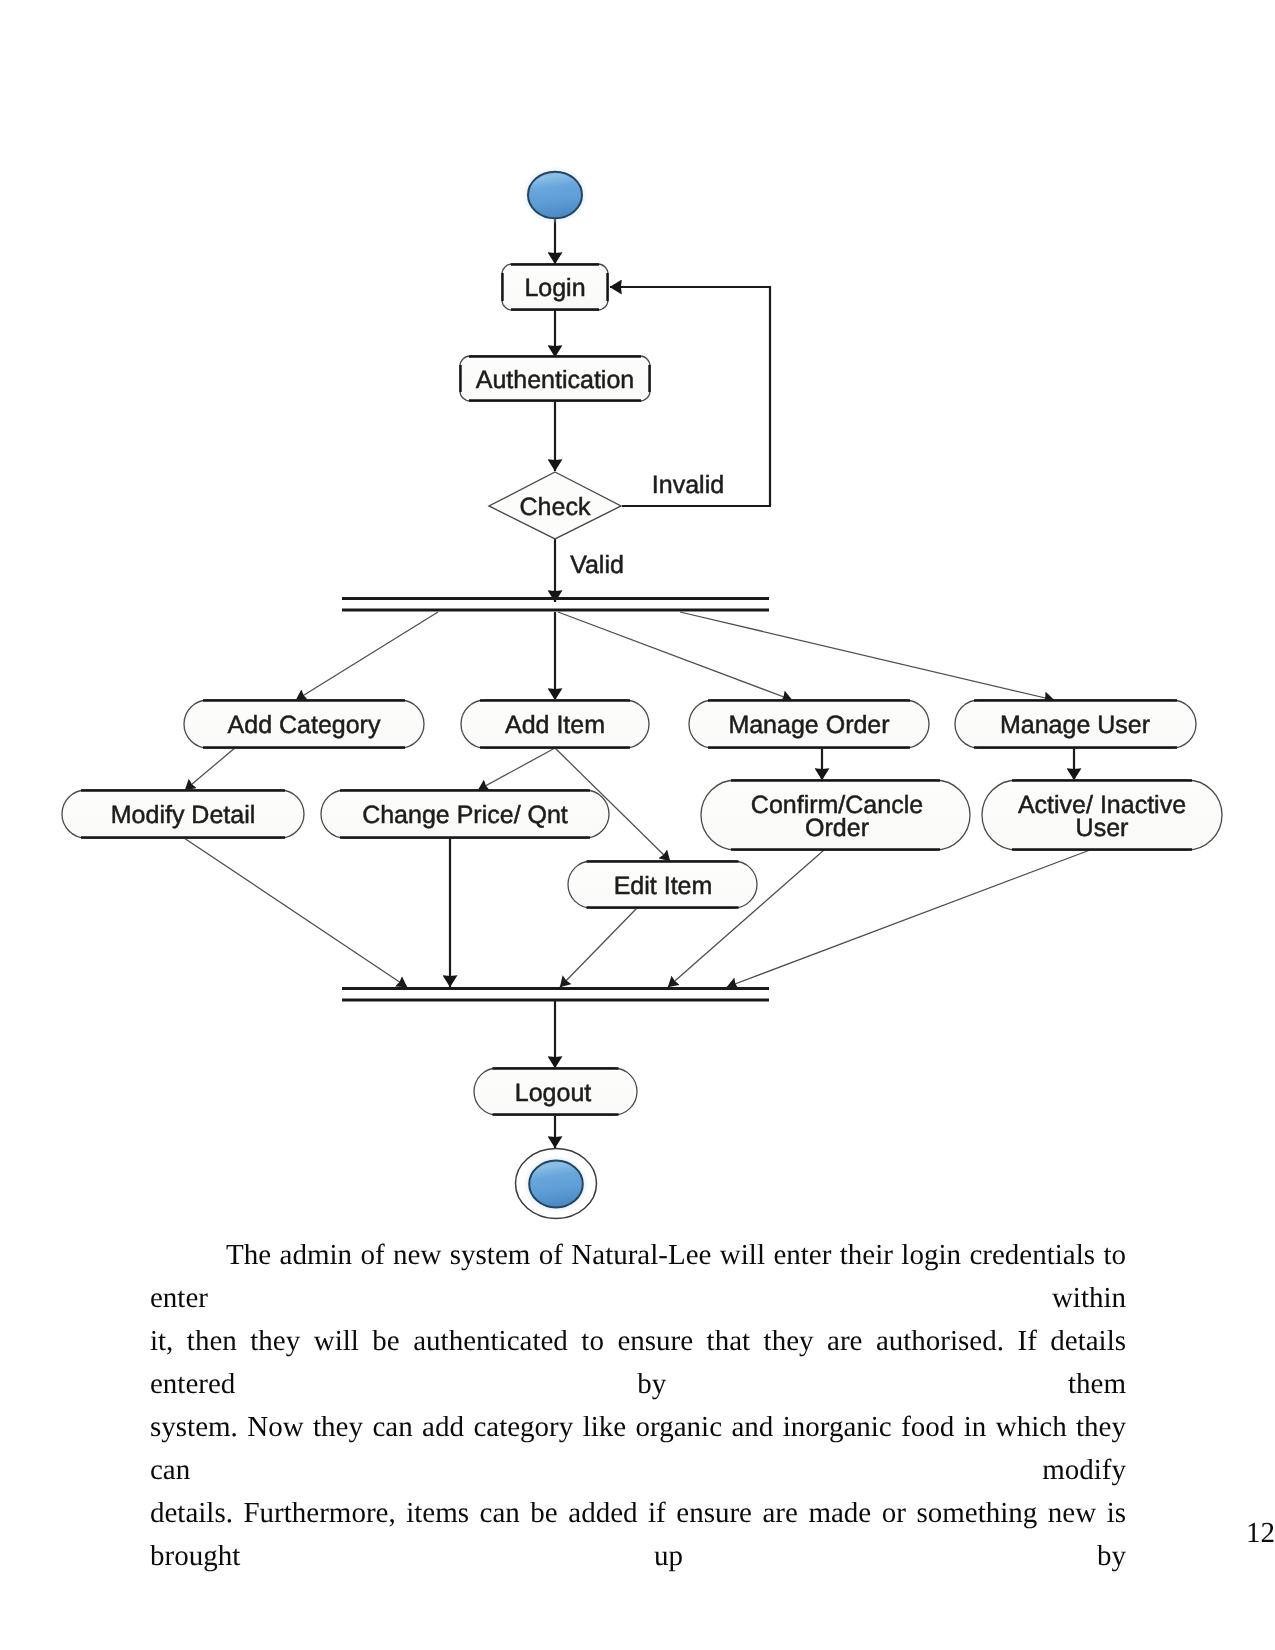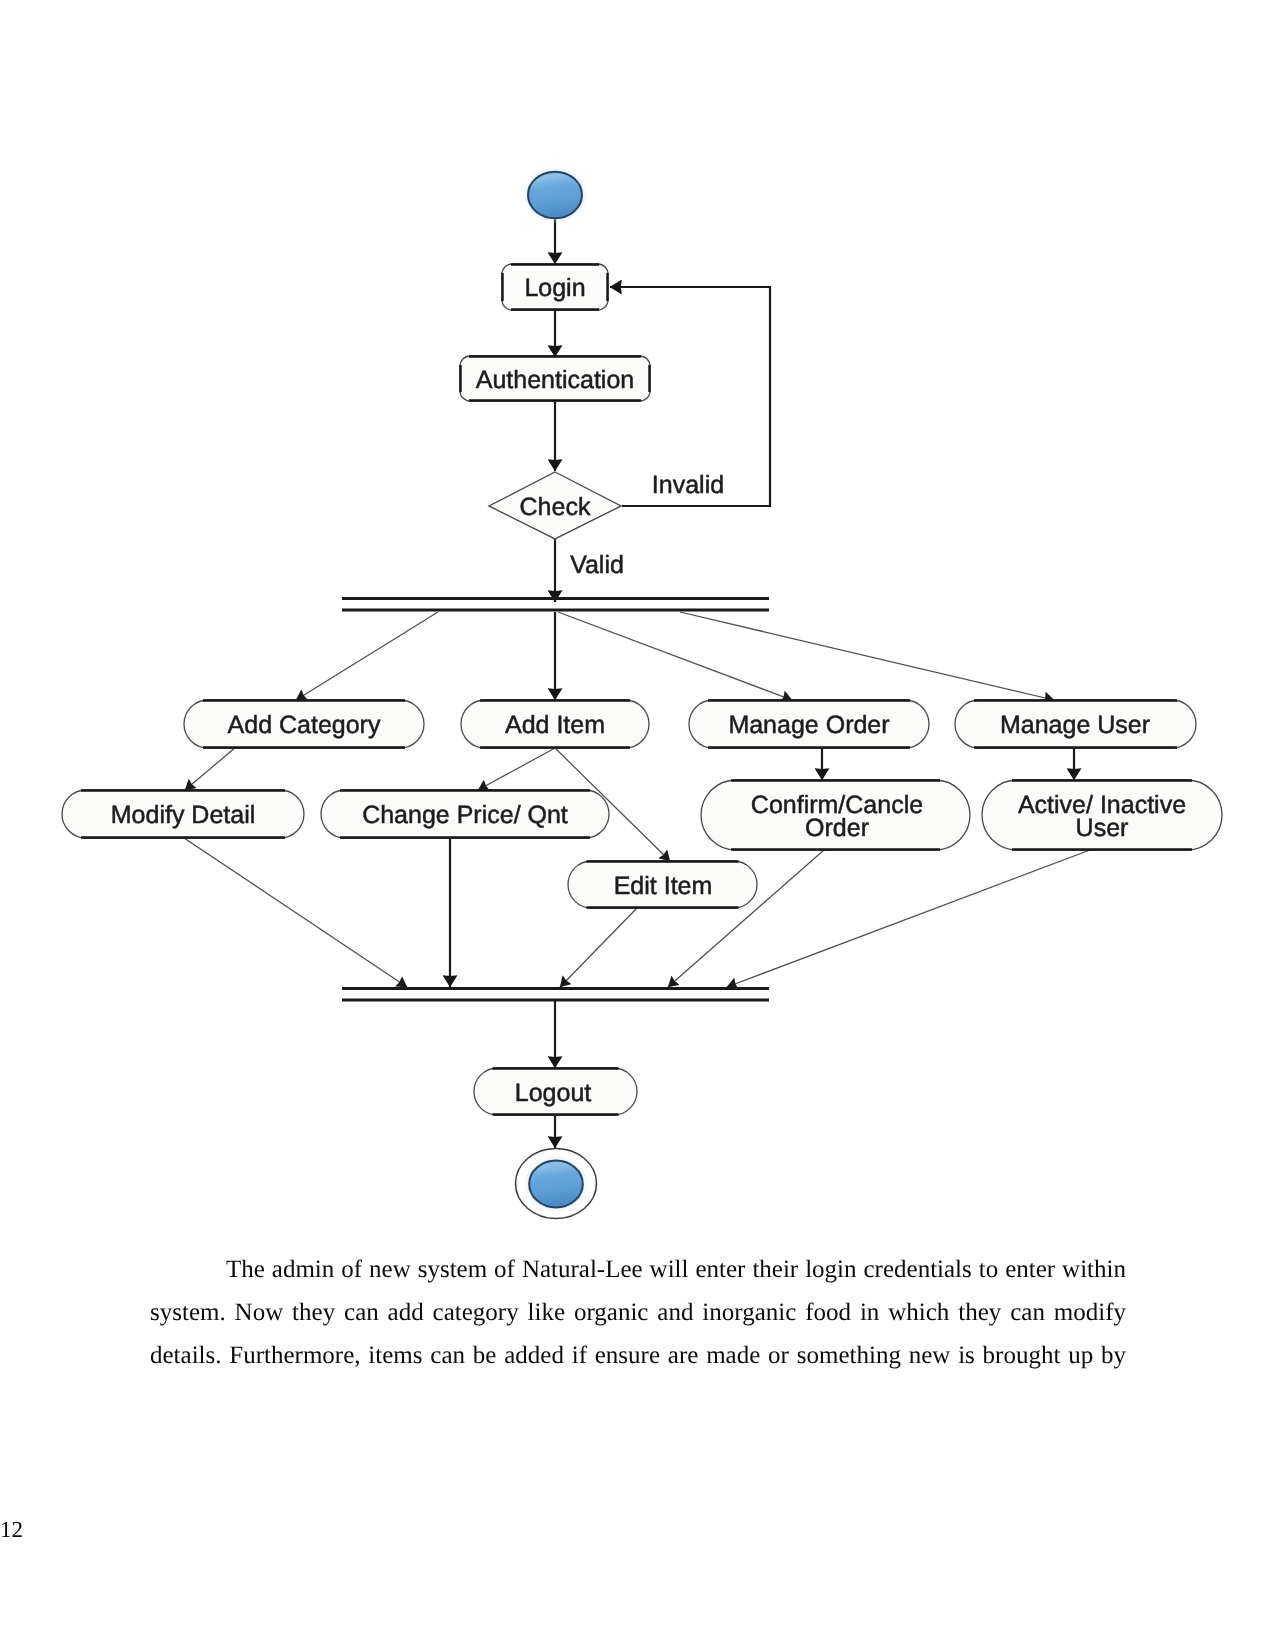--- a/index.html
+++ b/index.html
@@ -10,31 +10,31 @@
     -webkit-font-smoothing:antialiased;
     text-rendering:geometricPrecision;
   }
   svg text { -webkit-font-smoothing:antialiased; paint-order:stroke fill; stroke:#1c1c1c; stroke-width:0.5px; }
   .page { position:relative; width:1275px; height:1650px; overflow:hidden; background:#fff; }
   .diagram { position:absolute; left:4px; top:0; width:1275px; height:1240px; }
   #edges path.thin { stroke-width:1.25; stroke:#4d4d4d; }
   .body-text {
     position:absolute; left:150px; top:1234px; width:976px;
     font-family:"Liberation Serif", serif;
-    font-size:25px; line-height:43px; color:#0b0b0b;margin-top:14px;
+    font-size:29px; line-height:43px; color:#0b0b0b;
   }
   .tline {
     width:976px; text-align:justify; text-align-last:justify;
     white-space:pre-wrap;
   }
   .tline-first { text-indent:76px; }
   .page-number {
     position:absolute; left:0; top:1517px; width:1275px;
-    text-align:left; font-family:"Liberation Serif", serif;
-    font-size:23px; color:#0b0b0b;
+    text-align:right; font-family:"Liberation Serif", serif;
+    font-size:29px; color:#0b0b0b;
   }
 </style>
 </head>
 <body>
 
 <div class="page">
   <div class="diagram">
     <svg class="diag-svg" width="1275" height="1240" viewBox="0 0 1275 1240" xmlns="http://www.w3.org/2000/svg">
 <defs>
   <linearGradient id="startGrad" x1="0" y1="0" x2="0.18" y2="1">
@@ -216,17 +216,18 @@
   <text x="833" y="836">Order</text>
   <text x="1098" y="813">Active/ Inactive</text>
   <text x="1098" y="836">User</text>
   <text x="659" y="894">Edit Item</text>
   <text x="549" y="1101">Logout</text>
 </g>
     </svg>
   </div>
   <div class="body-text">
     <div class="tline tline-first">The admin of new system of Natural-Lee will enter their login credentials to enter within</div>
+    <div class="tline">it, then they will be authenticated to ensure that they are authorised. If details entered by them</div>
     <div class="tline">system. Now they can add category like organic and inorganic food in which they can modify</div>
     <div class="tline">details. Furthermore, items can be added if ensure are made or something new is brought up by</div>
   </div>
   <div class="page-number">12</div>
 </div>
 
 </body></html>

